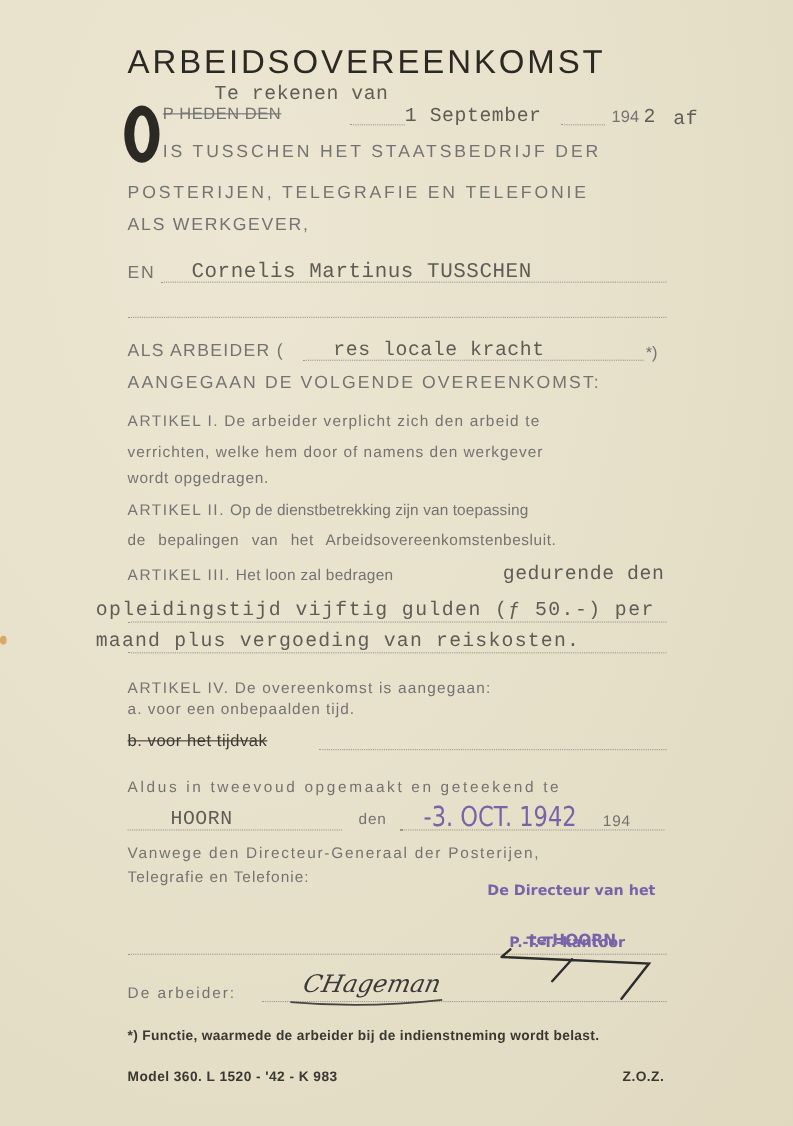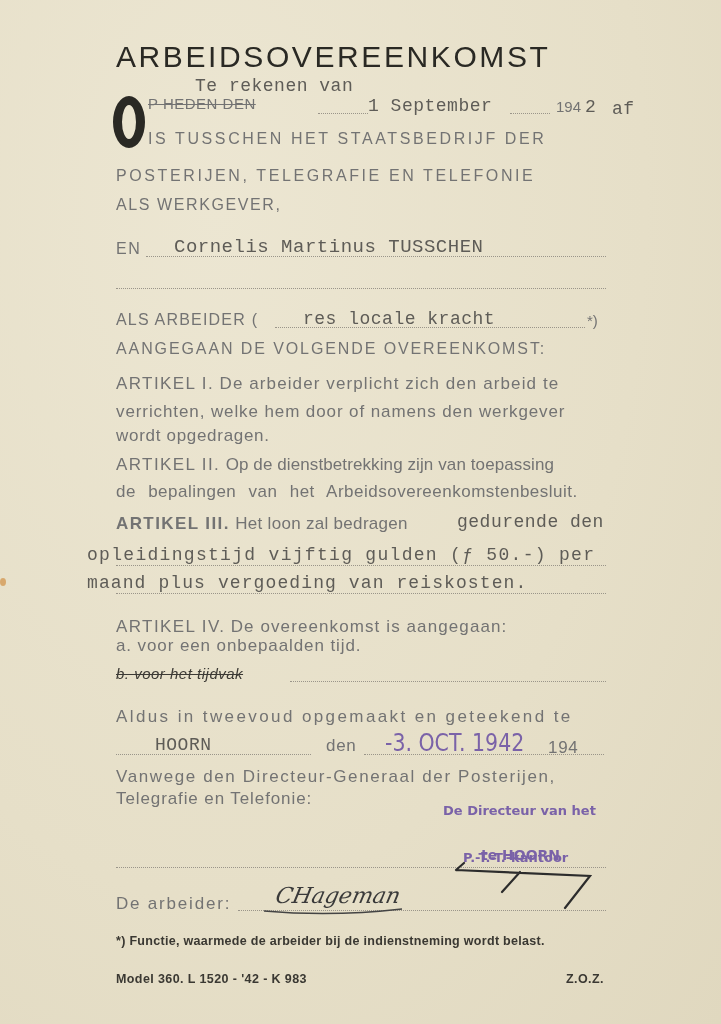--- a/index.html
+++ b/index.html
@@ -13,21 +13,21 @@
   }
   .abs { position:absolute; white-space:nowrap; }
   .print { font-family:"Liberation Sans", sans-serif; color:#737373; }
   .type { font-family:"Liberation Mono", "DejaVu Sans Mono", monospace; color:#5e5c57; }
   .stamp { font-family:"DejaVu Sans", sans-serif; color:#7a62a8; font-weight:bold; }
   .dots { position:absolute; border-bottom:1px dotted #9a958a; height:0; }
 
   .title { left:116px; top:40px; font-size:30px; letter-spacing:2.6px; color:#2a2924; }
   .bigO { left:113px; top:96px; width:32px; height:52px; border:9px solid #2a2924; border-radius:50%; box-sizing:border-box; }
   .caps { font-size:16px; letter-spacing:2.6px; }
-  .body { font-size:17px; letter-spacing:0.7px; }
+  .body { font-size:14px; letter-spacing:0.7px; }
   .tw { font-size:18px; letter-spacing:0.5px; }
   .strike { text-decoration:line-through; }
   .xout { color:#3c3a35; font-size:15px; letter-spacing:0.5px; }
   .sig { font-family:"DejaVu Serif", serif; font-style:italic; font-size:22px; color:#3a3a3a; transform:skewX(-12deg); }
   .foot { font-size:12.5px; letter-spacing:0.4px; font-weight:bold; color:#3a3832; }
   .stain { position:absolute; left:0; top:578px; width:6px; height:8px; background:#d39a55; border-radius:50%; opacity:0.8; }
 </style>
 </head>
 <body>
 
@@ -70,35 +70,35 @@
   <div class="abs print body" style="left:116px;top:402px;letter-spacing:0.9px;">verrichten, welke hem door of namens den werkgever</div>
   <div class="abs print body" style="left:116px;top:426px;">wordt opgedragen.</div>
 
   <div class="abs print body" style="left:116px;top:455px;">
     <span style="letter-spacing:1.4px;">ARTIKEL II.</span>
     <span style="letter-spacing:0.1px;">Op de dienstbetrekking zijn van toepassing</span>
   </div>
   <div class="abs print body" style="left:116px;top:482px;word-spacing:7px;letter-spacing:0.5px;">de bepalingen van het Arbeidsovereenkomstenbesluit.</div>
 
   <div class="abs print body" style="left:116px;top:514px;">
-    <span style="letter-spacing:1.4px;font-weight:bold;">ARTIKEL III.</span>
+    <span style="letter-spacing:1.4px;">ARTIKEL III.</span>
     <span style="letter-spacing:0.3px;">Het loon zal bedragen</span>
   </div>
   <div class="abs type tw" style="left:457px;top:512px;">gedurende den</div>
   <div class="dots" style="left:116px;top:565px;width:490px;"></div>
   <div class="abs type tw" style="left:87px;top:545px;letter-spacing:1.3px;">opleidingstijd vijftig gulden (ƒ 50.-) per</div>
   <div class="dots" style="left:116px;top:593px;width:490px;"></div>
   <div class="abs type tw" style="left:87px;top:573px;letter-spacing:1.1px;">maand plus vergoeding van reiskosten.</div>
 
   <div class="abs print body" style="left:116px;top:606px;margin-top:11px;">
     <span style="letter-spacing:1.4px;">ARTIKEL IV.</span>
     <span style="letter-spacing:1.1px;">De overeenkomst is aangegaan:</span>
   </div>
   <div class="abs print body" style="left:116px;top:636px;letter-spacing:0.9px;">a.  voor een onbepaalden tijd.</div>
-  <div class="abs print xout strike" style="left:116px;top:665px;font-style:italic;">b. voor het tijdvak</div>
+  <div class="abs print xout strike" style="left:116px;top:665px;">b. voor het tijdvak</div>
   <div class="dots" style="left:290px;top:681px;width:316px;"></div>
 
   <div class="abs print body" style="left:116px;top:707px;letter-spacing:2.4px;">Aldus in tweevoud opgemaakt en geteekend te</div>
   <div class="dots" style="left:116px;top:754px;width:195px;"></div>
   <div class="abs type tw" style="left:155px;top:735px;">HOORN</div>
   <div class="abs print body" style="left:326px;top:736px;">den</div>
   <div class="dots" style="left:364px;top:754px;width:240px;"></div>
   <div class="abs stamp" style="left:385px;top:728px;font-size:25px;font-weight:normal;letter-spacing:0px;transform:scaleX(0.82);transform-origin:left;">-3. OCT. 1942</div>
   <div class="abs print body" style="left:548px;top:738px;">194</div>
 

